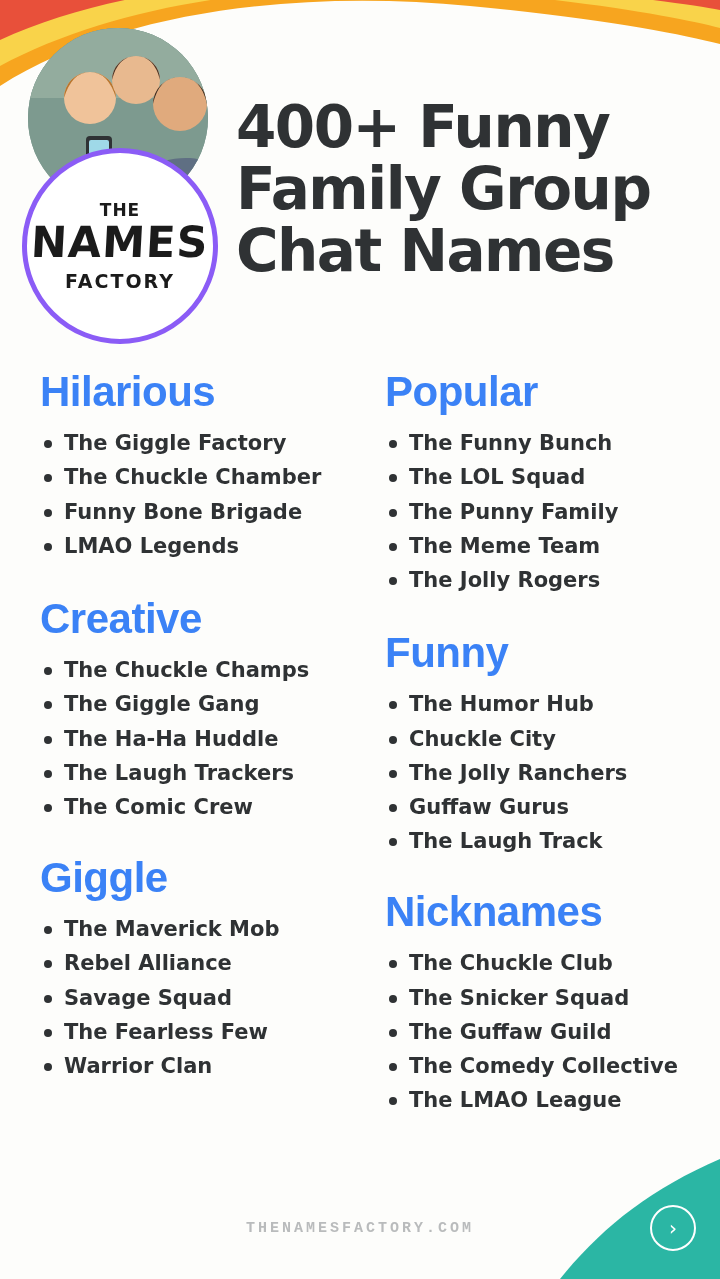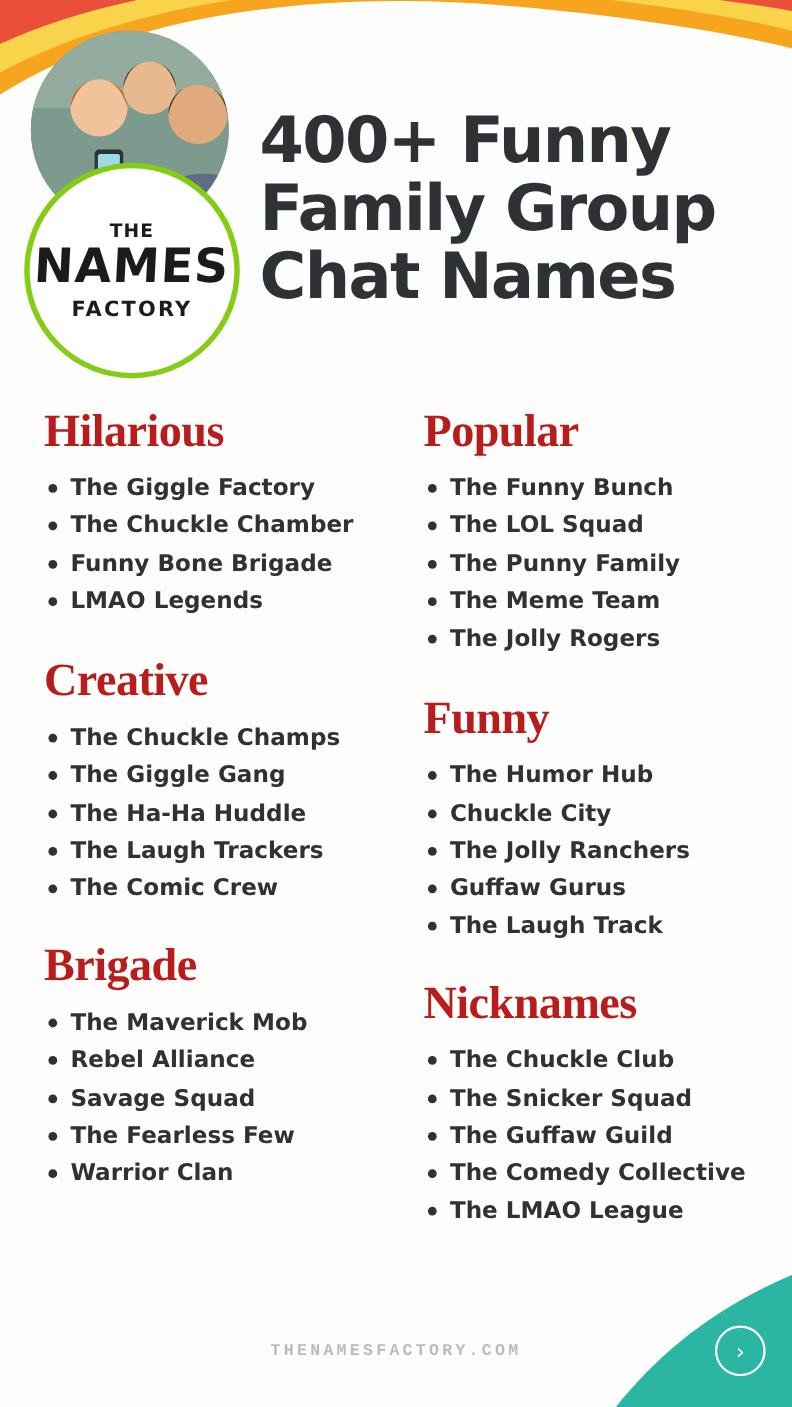--- a/index.html
+++ b/index.html
@@ -47,21 +47,21 @@
     overflow: hidden;
     background: #6f8f86;
   }
   .photo-circle svg { display: block; }
   .logo-circle {
     position: absolute;
     top: 120px; left: 8px;
     width: 196px; height: 196px;
     border-radius: 50%;
     background: #ffffff;
-    border: 5px solid #84cc16;
+    border: 5px solid #8b5cf6;
     display: flex;
     flex-direction: column;
     align-items: center;
     justify-content: center;
   }
   .logo-the {
     font-family: "DejaVu Sans", sans-serif;
     font-weight: bold;
     font-size: 17px;
     letter-spacing: 1px;
@@ -105,25 +105,25 @@
     left: 0;
     width: 720px;
     display: flex;
     padding: 0 26px 0 40px;
   }
   .col { width: 50%; }
   .col.right { padding-left: 18px; }
 
   .group { margin-bottom: 28px; }
   .group-title {
-    font-family: Liberation Serif, serif;
+    font-family: Liberation Sans, sans-serif;
     font-weight: bold;
     font-size: 42px;
     letter-spacing: -0.5px;
-    color: #b91c1c;
+    color: #3b82f6;
     margin-bottom: 12px;
     line-height: 1.05;
   }
   .group ul {
     list-style: none;
     padding-left: 24px;
   }
   .group li {
     position: relative;
     font-family: "DejaVu Sans", sans-serif;
@@ -242,21 +242,21 @@
         <ul>
           <li>The Chuckle Champs</li>
           <li>The Giggle Gang</li>
           <li>The Ha-Ha Huddle</li>
           <li>The Laugh Trackers</li>
           <li>The Comic Crew</li>
         </ul>
       </section>
 
       <section class="group g-badass">
-        <h2 class="group-title">Brigade</h2>
+        <h2 class="group-title">Giggle</h2>
         <ul>
           <li>The Maverick Mob</li>
           <li>Rebel Alliance</li>
           <li>Savage Squad</li>
           <li>The Fearless Few</li>
           <li>Warrior Clan</li>
         </ul>
       </section>
 
     </div>

